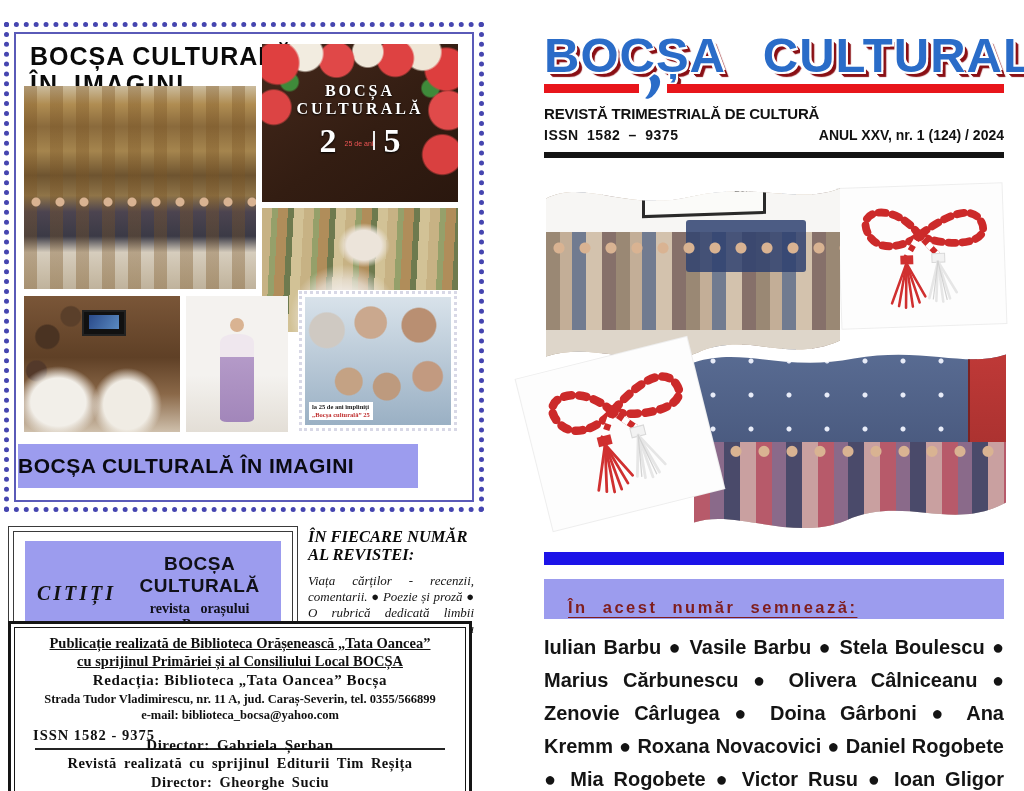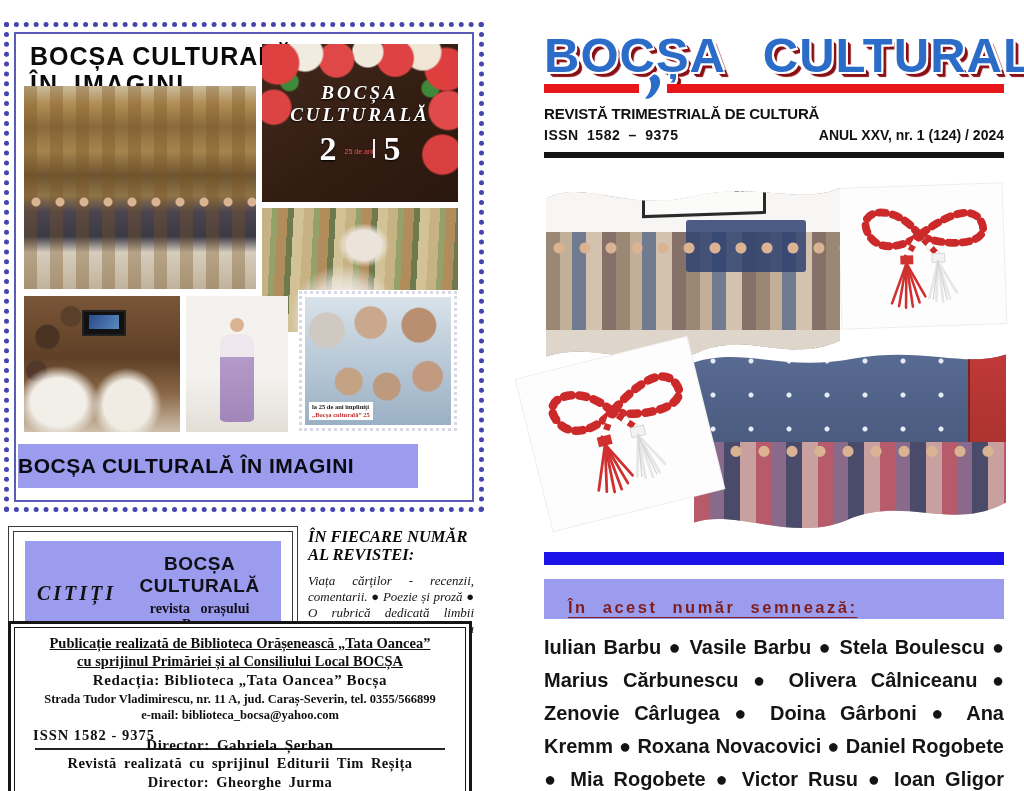--- a/index.html
+++ b/index.html
@@ -36,22 +36,22 @@
     radial-gradient(circle at 68% 9%,#de4242 0 9%,transparent 10%),
     radial-gradient(circle at 82% 5%,#efe6d6 0 8%,transparent 9%),
     radial-gradient(circle at 94% 16%,#dd3e3e 0 9%,transparent 10%),
     radial-gradient(circle at 95% 42%,#e04a4a 0 9%,transparent 10%),
     radial-gradient(circle at 92% 70%,#d94040 0 9%,transparent 10%),
     radial-gradient(circle at 6% 40%,#dc4444 0 8%,transparent 9%),
     radial-gradient(circle at 14% 24%,#3f8a3a 0 4%,transparent 5%),
     radial-gradient(circle at 86% 28%,#3f8a3a 0 4%,transparent 5%),
     linear-gradient(145deg,#45291c 0%,#331d12 55%,#2a170e 100%);
     color:#fff;text-align:center;}
-  .cake-word{font-family:"Liberation Serif",serif;font-style:italic;font-weight:bold;
-    letter-spacing:3px;font-size:19px;text-shadow:0 1px 2px #000;}
+  .cake-word{font-family:"Liberation Serif",serif;font-weight:bold;
+    letter-spacing:3px;font-size:16px;text-shadow:0 1px 2px #000;}
   .cake-w1{margin-top:38px;}
   .cake-row{display:flex;align-items:center;justify-content:center;gap:8px;margin-top:4px;}
   .cake-digit{font-family:"Liberation Serif",serif;font-size:34px;font-weight:bold;text-shadow:0 1px 2px #000;}
   .cake-script{font-size:7px;color:#e55;line-height:1;}
   .cake-photos{width:26px;height:34px;border:1px solid #eee;
     background:linear-gradient(90deg,#c9a080 0 50%,#8a6a5a 50%),linear-gradient(180deg,#d8c2a8,#7a5a48);}
   .photo-books{left:246px;top:174px;width:196px;height:124px;background:
     radial-gradient(ellipse at 42% 88%,#efe9e2 0 16%,rgba(239,233,226,.7) 24%,transparent 34%),
     radial-gradient(circle at 88% 88%,#c03030 0 9%,transparent 10%),
     radial-gradient(ellipse at 52% 30%,#ece4da 0 12%,transparent 18%),
@@ -260,21 +260,21 @@
         <div class="pub-l1">cu sprijinul Primăriei și al Consiliului Local BOCȘA</div>
         <div class="pub-l3">Redacția: Biblioteca „Tata Oancea” Bocșa</div>
         <div class="pub-sm">Strada Tudor Vladimirescu, nr. 11 A, jud. Caraș-Severin, tel. 0355/566899</div>
         <div class="pub-sm">e-mail: biblioteca_bocsa@yahoo.com</div>
         <div class="pub-issn-row">
           <span class="pub-issn">ISSN 1582 - 9375</span>
           <span class="pub-dir">Director: Gabriela Șerban</span>
         </div>
         <div class="pub-rule"></div>
         <div class="pub-l6">Revistă realizată cu sprijinul Editurii Tim Reșița</div>
-        <div class="pub-l6">Director: Gheorghe Jurma</div>
+        <div class="pub-l6">Director: Gheorghe Suciu</div>
       </div>
     </div>
   </div>
 
   <div class="right-page">
     <div class="masthead-title">BOCȘA CULTURALĂ</div>
     <div class="red-rule">
       <svg width="26" height="30" viewBox="0 0 26 30">
         <path d="M14,1 C22,3 24,12 16,22 C12,27 6,30 4,26 C10,20 12,12 8,6 Z" fill="#2a6cc8" stroke="#fff" stroke-width="2"></path>
       </svg>

